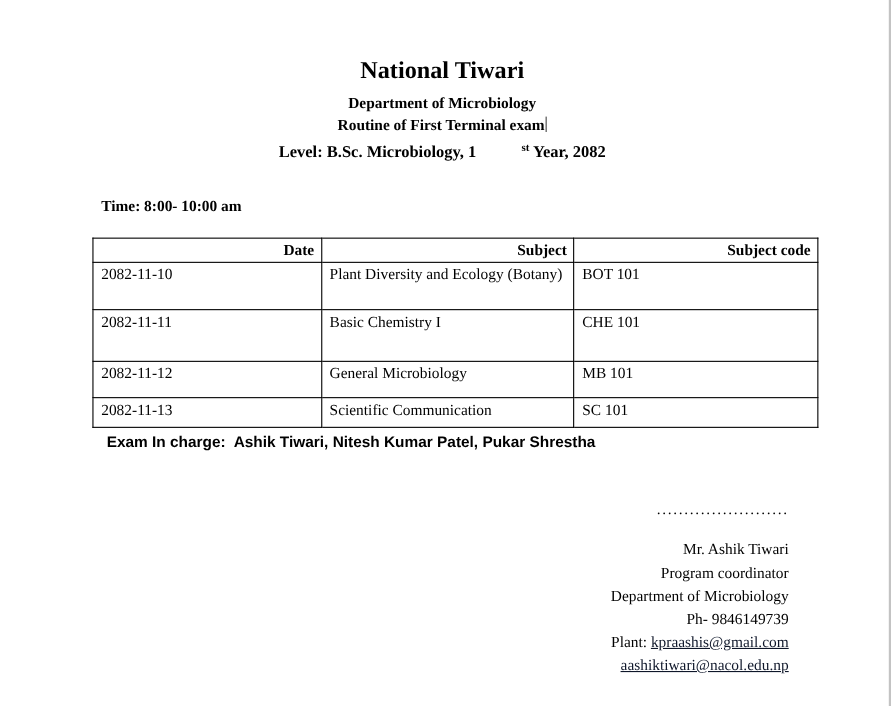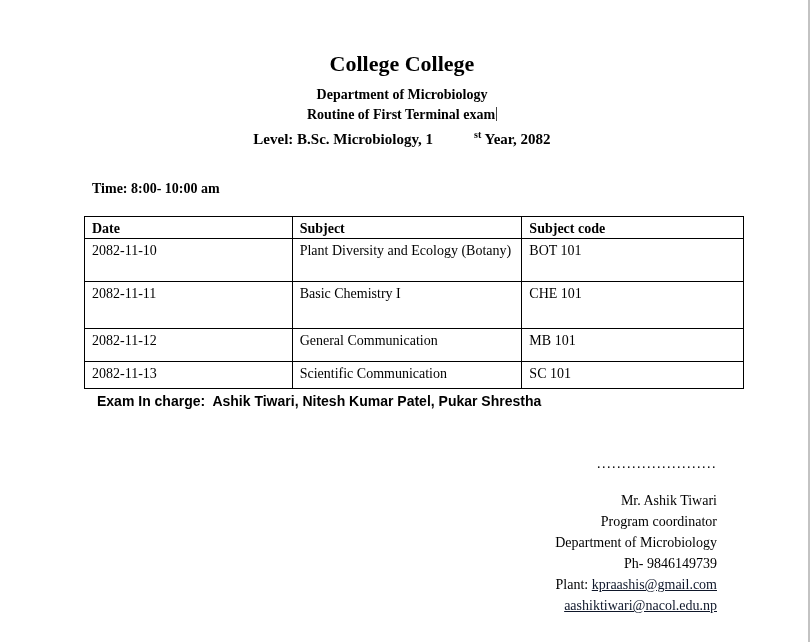--- a/index.html
+++ b/index.html
@@ -35,21 +35,21 @@
     font-size: 14px;
   }
   table.routine th, table.routine td {
     border: 1px solid #000000;
     vertical-align: top;
     padding: 2px 6px 0 7px;
     text-align: left;
     font-size: 14px;
     line-height: 19px;
   }
-  table.routine th { font-weight: bold; height: 22px; }
+  table.routine th { font-weight: bold; height: 22px; text-align: right; }
   col.c-date { width: 208px; }
   col.c-subject { width: 230px; }
   col.c-code { width: 222px; }
   tr.r1 { height: 43px; }
   tr.r2 { height: 47px; }
   tr.r3 { height: 33px; }
   tr.r4 { height: 27px; }
   .incharge {
     position: absolute; left: 97px; top: 393px;
     font-family: "Liberation Sans", "DejaVu Sans", sans-serif;
@@ -67,21 +67,21 @@
   .sig-line { display: block; }
   a.link {
     color: #0f172a; text-decoration: underline; cursor: pointer;
   }
 </style>
 </head>
 <body>
 
 <div class="page-edge"></div>
 
-<div class="center-line doc-title">College College</div>
+<div class="center-line doc-title">National Tiwari</div>
 <div class="center-line doc-sub1">Department of Microbiology</div>
 <div class="center-line doc-sub2"><span>Routine of First Terminal exam</span><span class="text-cursor"></span></div>
 <div class="center-line doc-sub3"><span>Level: B.Sc. Microbiology, 1</span><sup>st</sup><span> Year, 2082</span></div>
 
 <div class="time-label">Time: 8:00- 10:00 am</div>
 
 <table class="routine">
   <colgroup>
       <col class="c-date">
       <col class="c-subject">
@@ -98,21 +98,21 @@
     <td>Plant Diversity and Ecology (Botany)</td>
     <td>BOT 101</td>
   </tr>
   <tr class="r2">
     <td>2082-11-11</td>
     <td>Basic Chemistry I</td>
     <td>CHE 101</td>
   </tr>
   <tr class="r3">
     <td>2082-11-12</td>
-    <td>General Communication</td>
+    <td>General Microbiology</td>
     <td>MB 101</td>
   </tr>
   <tr class="r4">
     <td>2082-11-13</td>
     <td>Scientific Communication</td>
     <td>SC 101</td>
   </tr>
 </tbody>
   </table>
 

